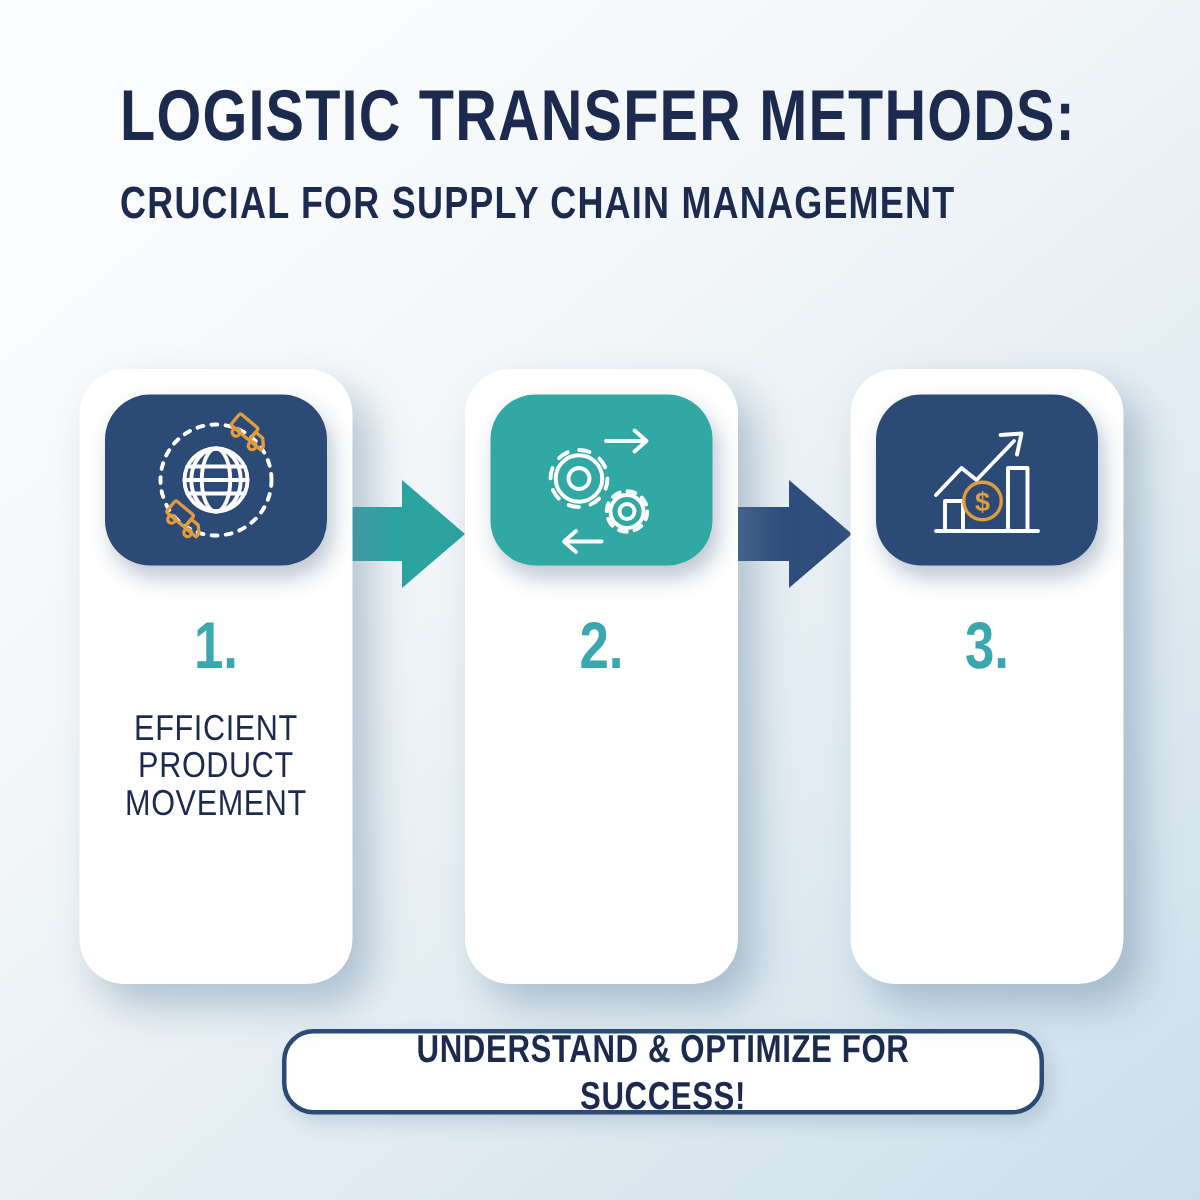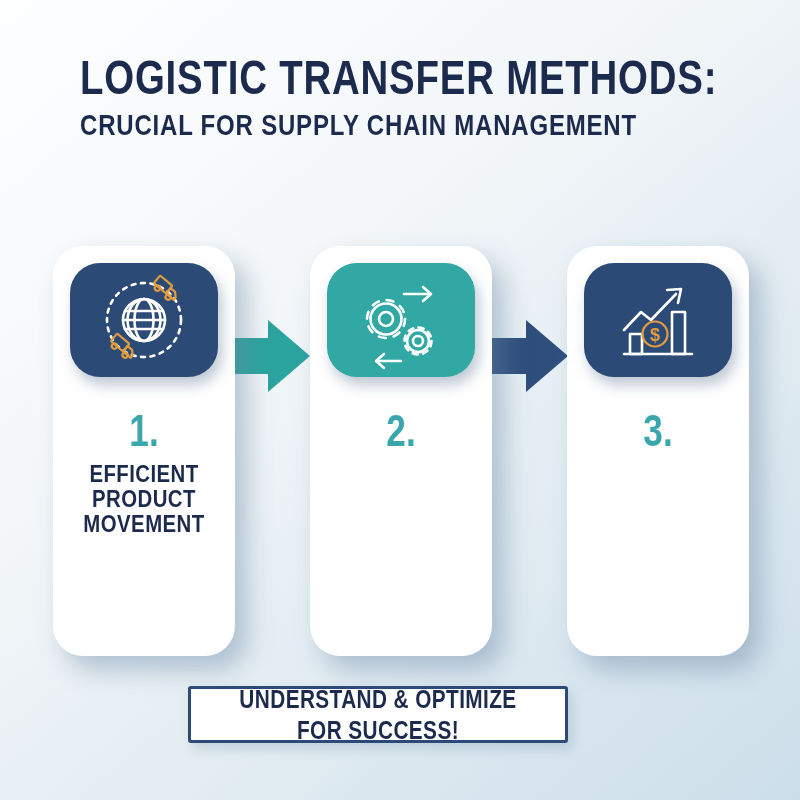--- a/index.html
+++ b/index.html
@@ -16,40 +16,40 @@
   *{margin:0;padding:0;box-sizing:border-box;}
   body{font-family:"Liberation Sans", sans-serif;}
   .canvas{
     position:relative;width:800px;height:800px;overflow:hidden;
     background:linear-gradient(140deg,#fdfeff 0%,#f4f7f9 35%,#e2ecf2 65%,#ccdeea 100%);
   }
   .condense{display:block;transform:scaleX(0.8);transform-origin:50% 50%;}
   .condense-85{display:block;transform:scaleX(0.85);transform-origin:50% 50%;}
   header{position:absolute;top:52px;left:0;width:100%;text-align:left;color:var(--heading);}
   h1{font-size:48px;font-weight:bold;letter-spacing:1px;line-height:1.1;}
-  h2{font-size:30px;font-weight:bold;letter-spacing:1px;margin-top:3px;}
+  h2{font-size:30px;font-weight:bold;letter-spacing:1px;margin-top:14px;}
   .card{
     position:absolute;top:246px;width:182px;height:410px;background:var(--card-bg);
     border-radius:30px;box-shadow:12px 14px 26px rgba(105,135,165,0.45);
     text-align:center;z-index:2;
   }
   .card-1{left:53px;} .card-2{left:310px;} .card-3{left:567px;}
   .tile{
     margin:17px auto 0;width:148px;height:114px;border-radius:30px;
     display:flex;align-items:center;justify-content:center;
     box-shadow:4px 8px 14px rgba(40,70,110,0.30);
   }
   .tile svg{width:104px;height:100px;}
   .num{margin-top:32px;font-size:44px;font-weight:bold;color:var(--number);line-height:1;}
-  .label{margin-top:8px;font-size:24px;font-weight:bold;color:var(--heading);line-height:25px;letter-spacing:0.5px;}
+  .label{margin-top:20px;font-size:24px;font-weight:normal;color:var(--heading);line-height:25px;letter-spacing:0.5px;}
   .connector{position:absolute;top:320px;width:78px;height:72px;z-index:1;}
   .connector-1{left:232px;} .connector-2{left:490px;}
   .banner{
-    position:absolute;left:188px;top:686px;width:380px;height:57px;
-    background:#fff;border:3px solid var(--banner-border);border-radius:3px;
+    position:absolute;left:188px;top:686px;width:508px;height:57px;
+    background:#fff;border:3px solid var(--banner-border);border-radius:21px;
     display:flex;align-items:center;justify-content:center;
     box-shadow:4px 6px 12px rgba(100,130,160,0.25);
   }
   .banner span{font-size:26px;font-weight:bold;color:var(--heading);letter-spacing:0.5px;width:100%;text-align:center;}
   .icon-stroke{stroke:#fff;fill:none;stroke-width:2.6;stroke-linecap:round;stroke-linejoin:round;}
   .icon-orange{stroke:var(--orange);fill:none;stroke-width:2.2;stroke-linecap:round;stroke-linejoin:round;}
 </style>
 </head>
 <body>
 

